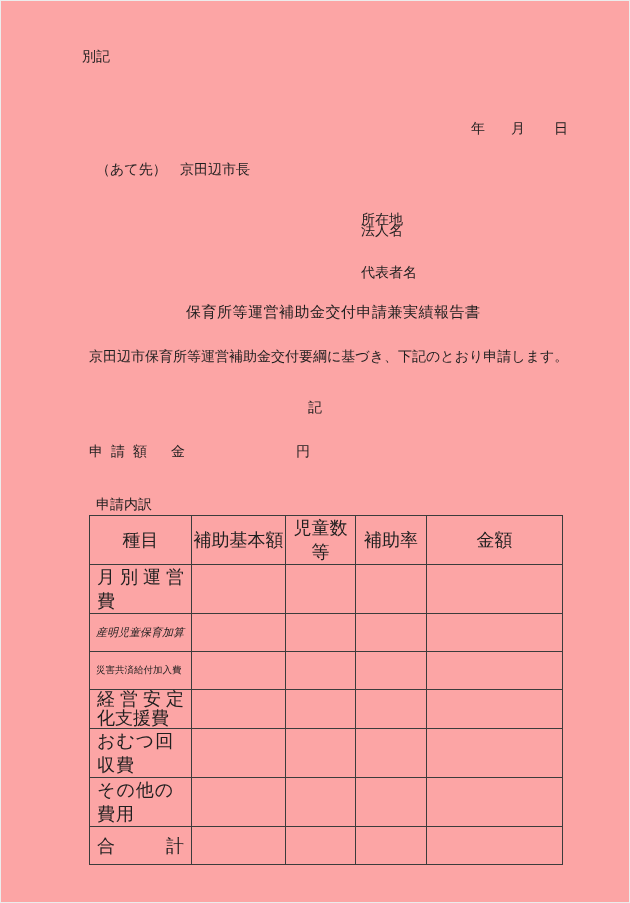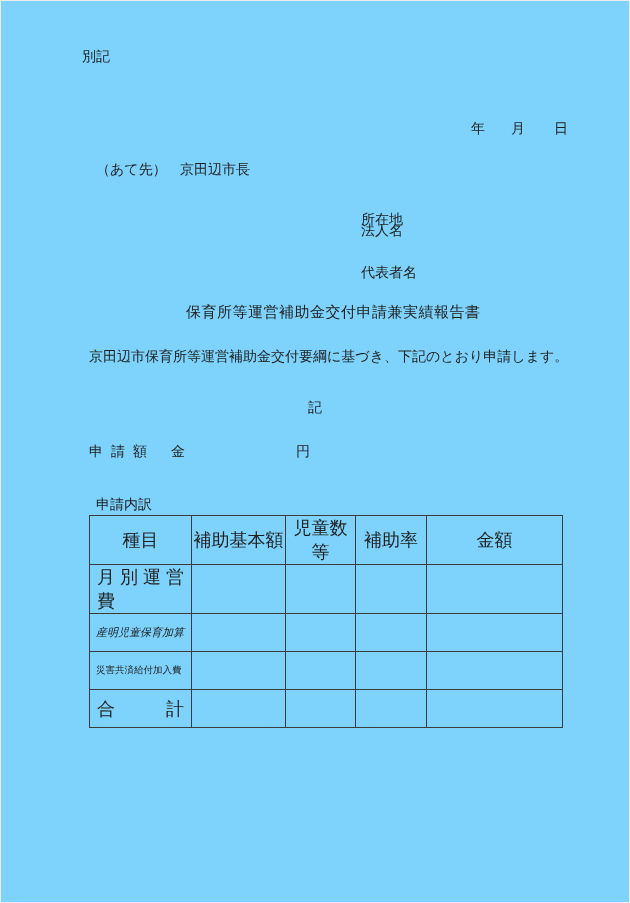--- a/index.html
+++ b/index.html
@@ -1,21 +1,21 @@
 <!DOCTYPE html>
 <html lang="ja"><head>
 <meta charset="utf-8">
 <style>
   * { margin: 0; padding: 0; box-sizing: border-box; }
   html, body { background: #ffffff; }
   .page {
     position: relative;
     width: 630px;
     height: 903px;
-    background: #7dd3fc;
+    background: #fca5a5;
     border: 1px solid #ececec;
     font-family: "Liberation Serif", "DejaVu Serif", serif;
     color: #1f1f1f;
     font-size: 14px;
     overflow: hidden;
   }
   .abs { position: absolute; white-space: pre; line-height: 19px; }
   .doc-title { font-size: 15px; letter-spacing: 0.5px; }
   .amount-label { letter-spacing: 8px; }
 
@@ -104,20 +104,41 @@
         <td></td>
         <td></td>
       </tr>
       <tr class="r-smaller" style="height:38px;">
         <td class="category">災害共済給付加入費</td>
         <td></td>
         <td></td>
         <td></td>
         <td></td>
       </tr>
+      <tr class="r-wrap" style="height:39px;">
+        <td class="category">経営安定化支援費</td>
+        <td></td>
+        <td></td>
+        <td></td>
+        <td></td>
+      </tr>
+      <tr class="r-plain" style="height:38px;">
+        <td class="category">おむつ回収費</td>
+        <td></td>
+        <td></td>
+        <td></td>
+        <td></td>
+      </tr>
+      <tr class="r-plain" style="height:37px;">
+        <td class="category">その他の費用</td>
+        <td></td>
+        <td></td>
+        <td></td>
+        <td></td>
+      </tr>
       <tr class="r-spread" style="height:38px;">
         <td class="category">合計</td>
         <td></td>
         <td></td>
         <td></td>
         <td></td>
       </tr>
     </tbody>
   </table>
 

